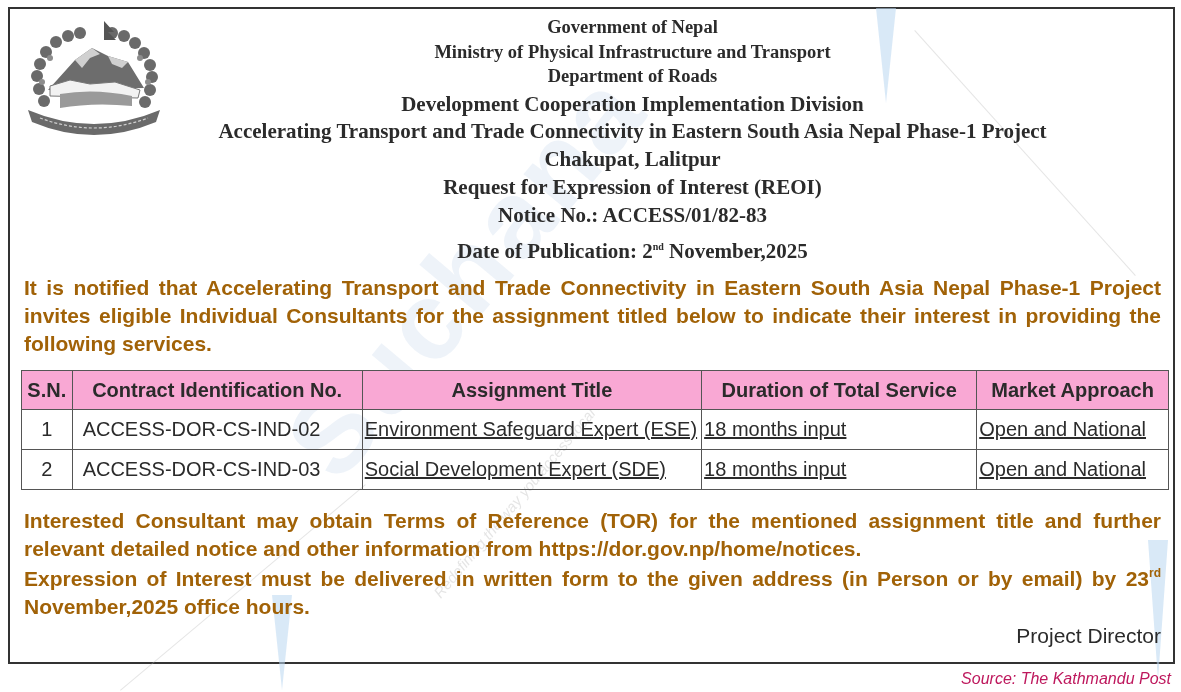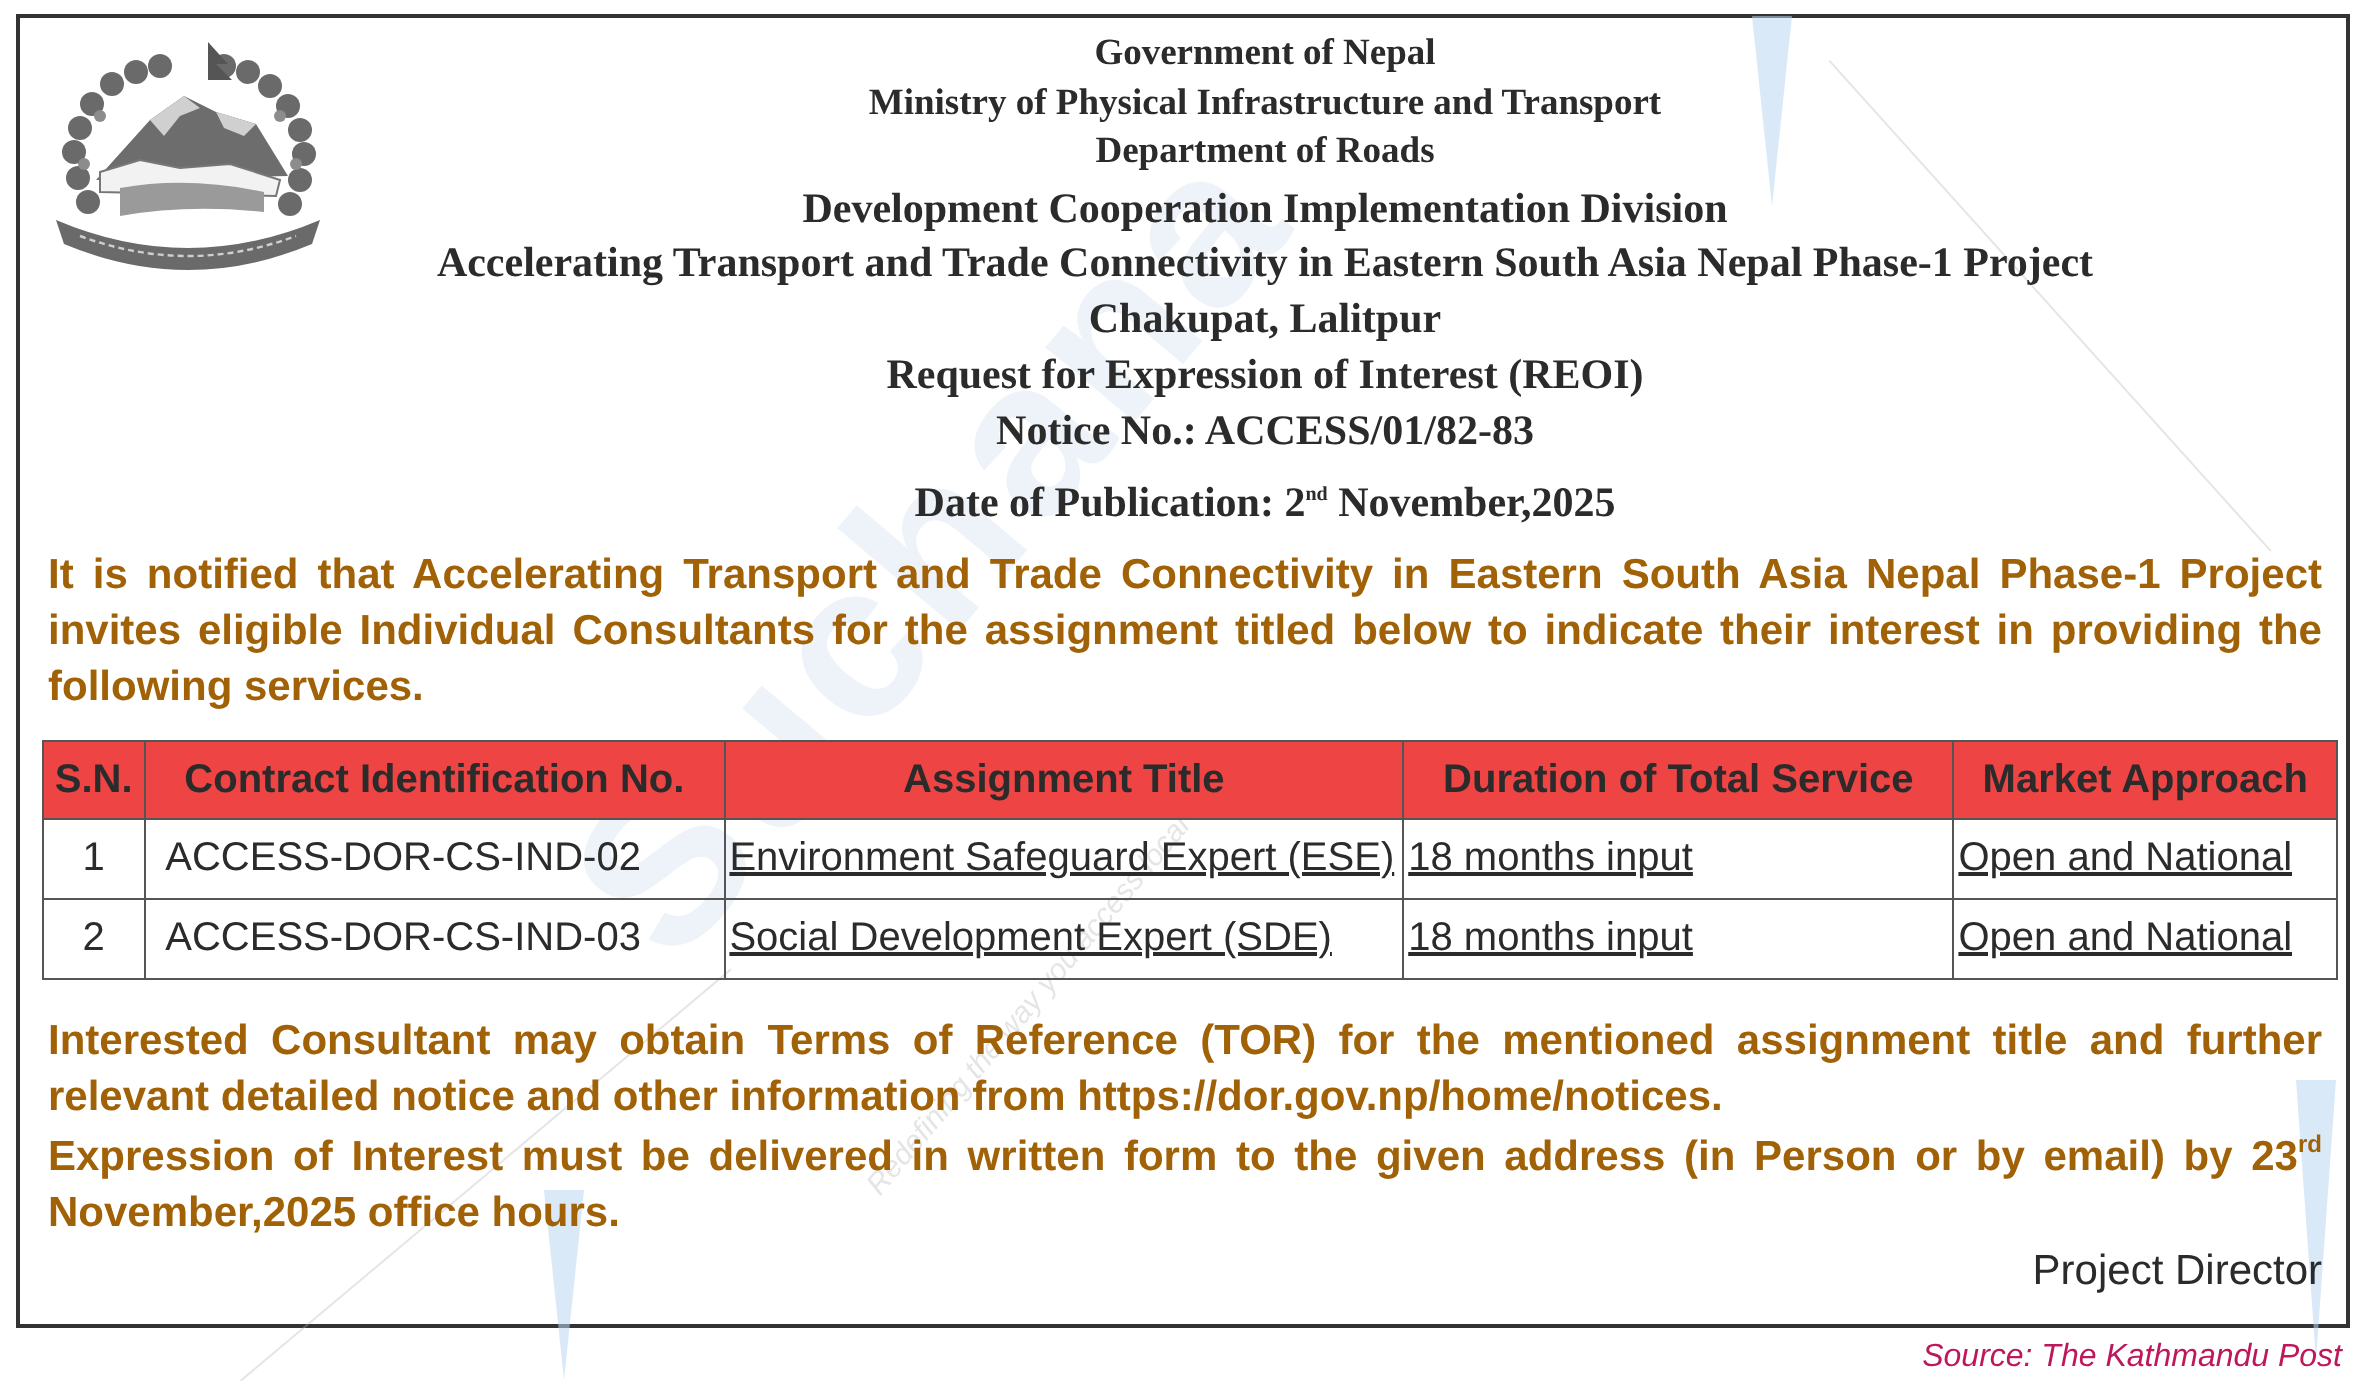--- a/index.html
+++ b/index.html
@@ -61,21 +61,21 @@
     .p2 { top: 507px; }
     .p3 { top: 565px; }
     .p3 sup { font-size: 12px; vertical-align: 9px; line-height: 0; margin-top: 35px; }
 
     
     .tbl {
       position: absolute; left: 21px; top: 370px; width: 1148px;
       border-collapse: collapse; font-size: 20px; color: #2b2b2b;
     }
     .tbl th, .tbl td { border: 1.5px solid #555555; height: 40px; padding: 0 4px; white-space: nowrap; }
-    .tbl th { background: #ef4444; font-weight: bold; text-align: center; height: 39px; }
+    .tbl th { background: #f9a8d4; font-weight: bold; text-align: center; height: 39px; }
     .tbl td { font-size: 20px; }
     .tbl td.c-sn { text-align: center; }
     .tbl td.c-id { padding-left: 10px; }
     .tbl td.c-title, .tbl td.c-dur, .tbl td.c-mkt { padding-left: 2px; text-decoration: underline; }
 
     .signature { position: absolute; right: 20px; top: 624px; font-size: 21px; color: #2b2b2b; }
     .source {
       position: absolute; right: 10px; top: 670px; font-size: 16px; font-style: italic; color: #be185d;
     }
   </style>

